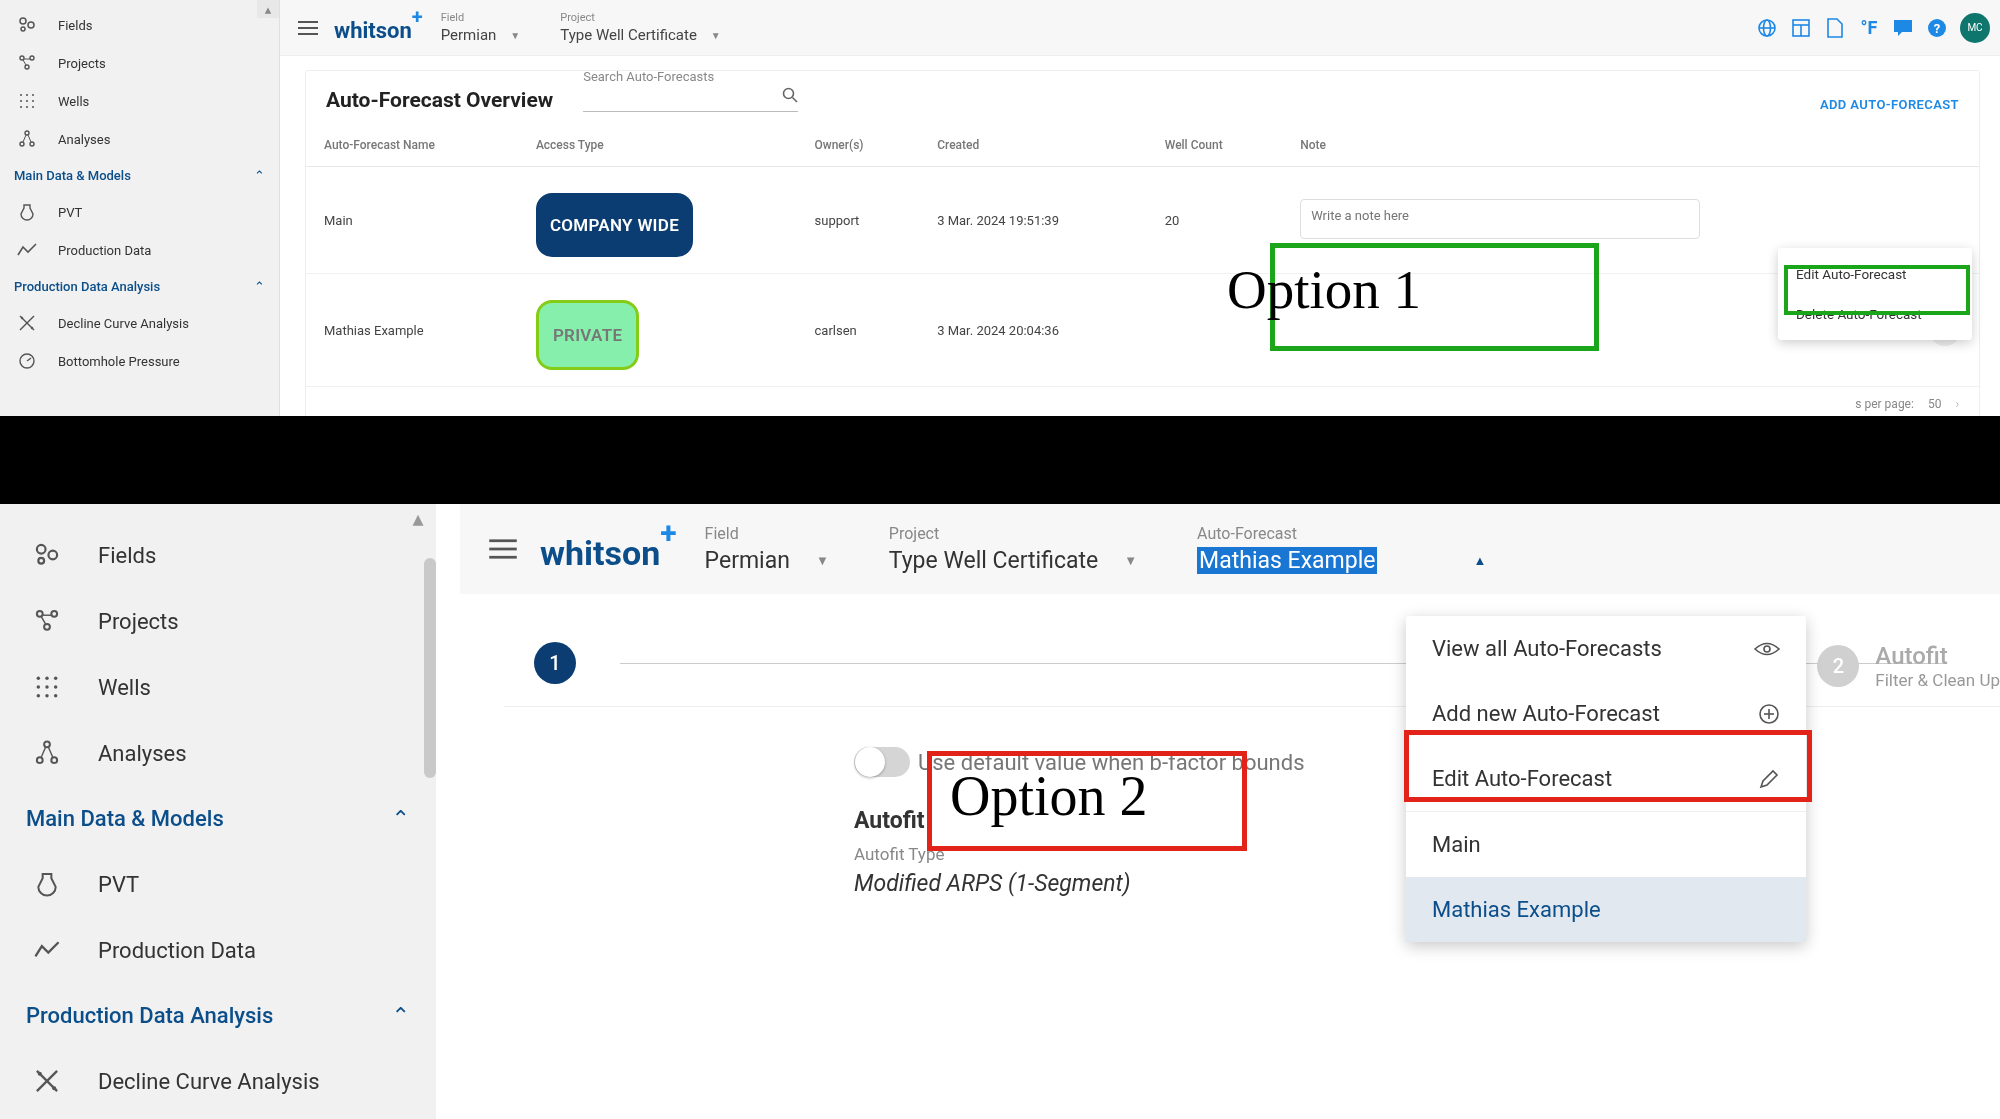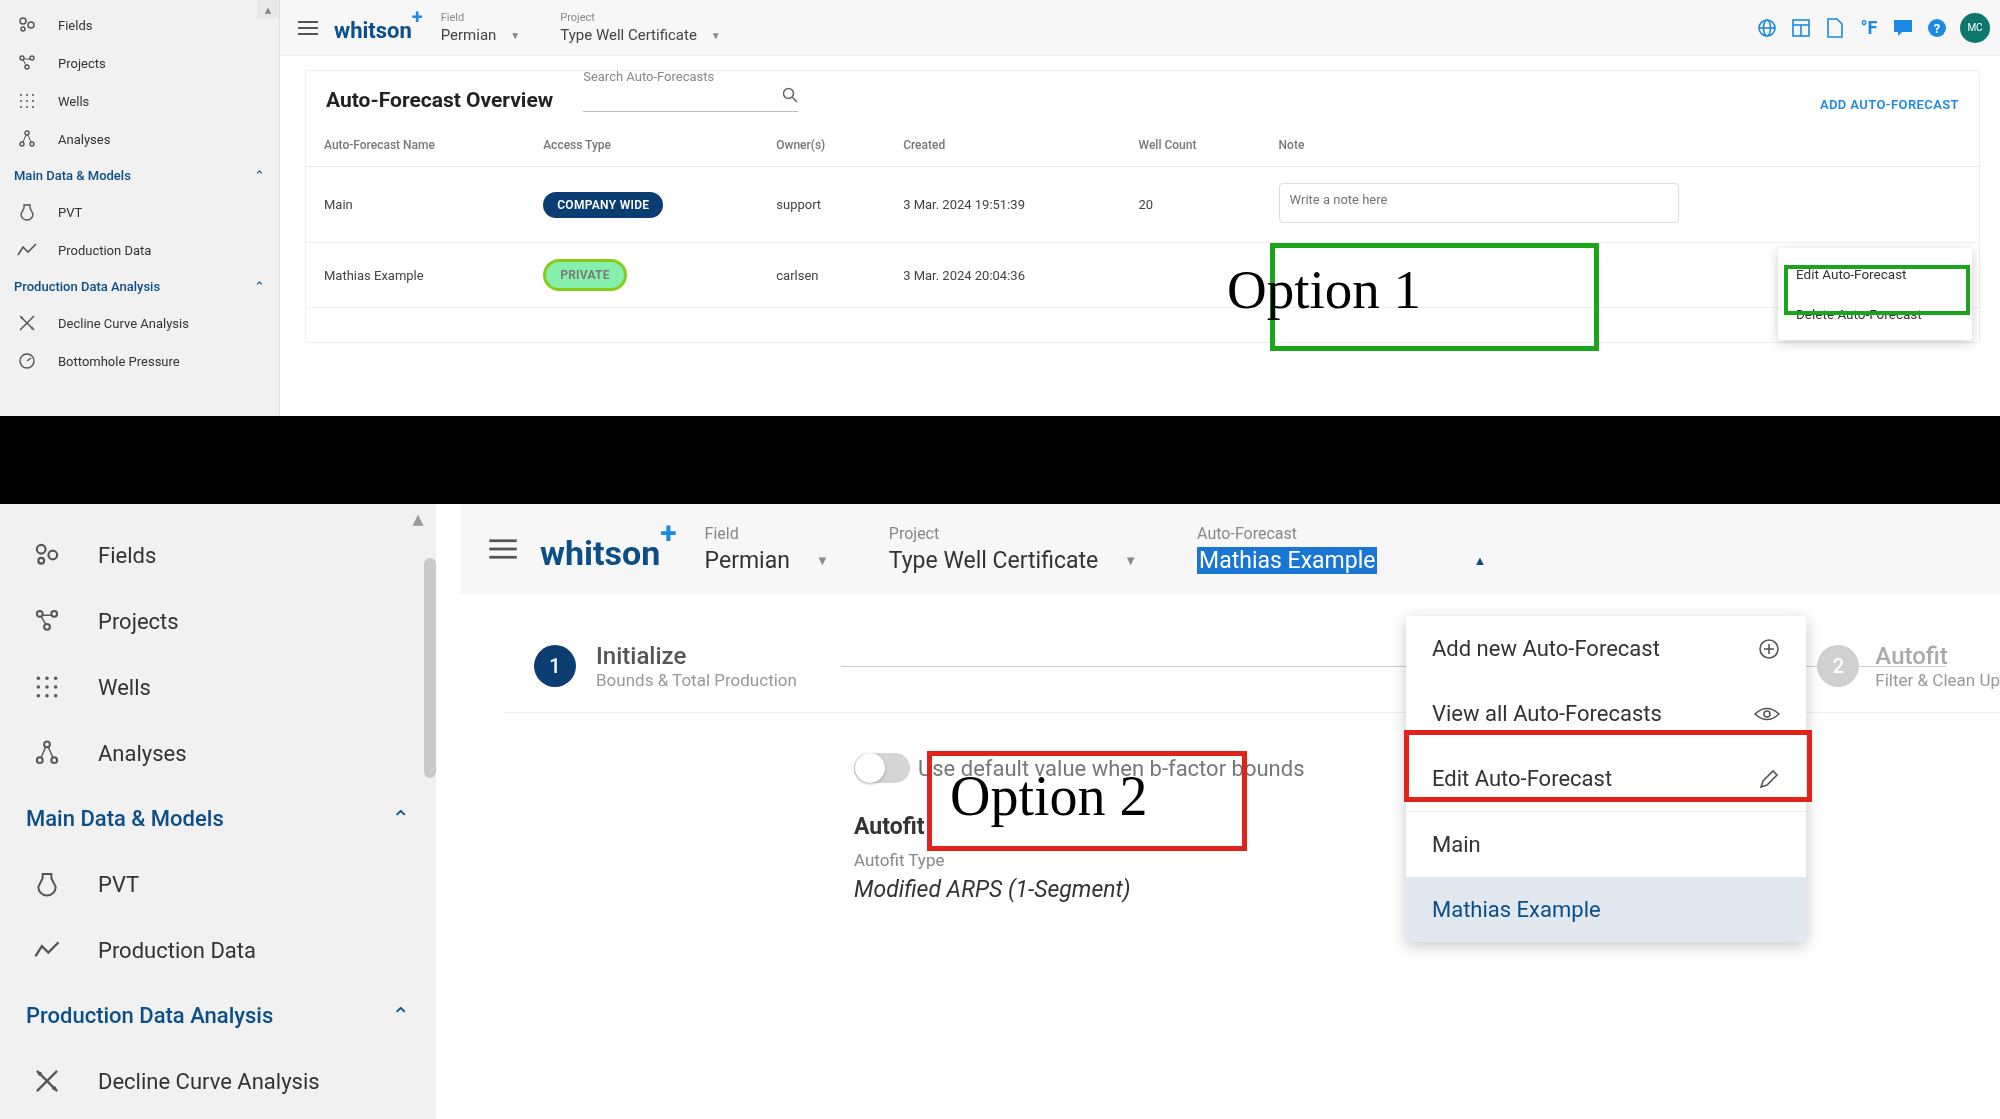--- a/index.html
+++ b/index.html
@@ -37,21 +37,21 @@
   .search-wrap { position:relative; width:215px; border-bottom:1px solid #bbb;}
   .search-wrap .slbl { font-size:13px; color:#888; position:absolute; top:-14px; }
   .search-wrap input { border:none; outline:none; width:100%; font-size:14px; padding:6px 24px 6px 0; background:transparent;}
   .search-wrap .mag { position:absolute; right:0; top:4px; color:#666;}
   .card-head .spacer2 { flex:1; }
   .add-link { color:#1e88e5; font-weight:600; font-size:13px; letter-spacing:0.4px; }
   
   table.data { width:100%; border-collapse:collapse; font-size:13px; color:#444;}
   table.data th { text-align:left; font-weight:500; color:#777; font-size:12px; padding:14px 18px; border-bottom:1px solid #e8e8e8;}
   table.data td { padding:16px 18px; border-bottom:1px solid #f0f0f0; }
-  .badge { display:inline-block; padding:6px 14px; border-radius:16px; font-size:12px; font-weight:600; letter-spacing:0.3px;}
+  .badge { display:inline-block; padding:22px 14px; border-radius:16px; font-size:17px; font-weight:600; letter-spacing:0.3px;margin-top:10px;}
   .badge.company { background:#0b3d73; color:#fff; }
   .badge.private { background:#86efac; color:#777; border:3px solid #84cc16; }
   .note-input { width:400px; height:40px; border:1px solid #ddd; border-radius:4px; padding:8px 10px; font-size:13px; color:#999; resize:none;}
   .dots-btn { width:32px; height:32px; border-radius:50%; background:#eee; display:flex; align-items:center; justify-content:center; color:#555;}
   
   .footer-row { display:flex; justify-content:flex-end; align-items:center; padding:10px 20px; font-size:12px; color:#888; gap:14px; position:relative;}
   
   
   .menu-top { position:absolute; right:28px; top:248px; width:194px; background:#fff; box-shadow:0 3px 12px rgba(0,0,0,0.2); border-radius:3px; padding:6px 0; z-index:20;}
   .menu-top .mi { padding:12px 18px; font-size:13.5px; color:#333; }
@@ -464,24 +464,20 @@
       <span class="val">
           <span class="txt">Mathias Example</span>
           <span style="font-size:13px;color:#0b4e8a;margin-left:70px;">▲</span>
         </span>
     </div>
   </div>
 
   <div class="card2">
     <div class="step-row" style="position:relative;">
       <div class="step-badge active">1</div>
-      <div class="step-txt">
-        <div class="t1">Initialize</div>
-        <div class="t2">Bounds &amp; Total Production</div>
-      </div>
       <div class="sep"></div>
       <div class="step2">
         <div class="step-badge inactive">2</div>
         <div class="step-txt">
           <div class="t1" style="color:#aaa;">Autofit</div>
           <div class="t2">Filter &amp; Clean Up</div>
         </div>
       </div>
     </div>
     <div class="toggle-row">
@@ -495,39 +491,39 @@
       <div class="sub">Autofit Type</div>
       <div class="val">
         <span>Modified ARPS (1-Segment)</span>
         <span style="font-size:14px;color:#888;">▼</span>
       </div>
     </div>
   </div>
 
   <div class="menu-bot">
     <div class="mi2">
+      <span>View all Auto-Forecasts</span>
+      <span>
+          <svg width="26" height="18" viewBox="0 0 26 18">
+            <path d="M1 9 Q13 -2 25 9 Q13 20 1 9 Z" fill="none" stroke="#555" stroke-width="1.6"></path>
+            <circle cx="13" cy="9" r="3" fill="none" stroke="#555" stroke-width="1.6"></circle>
+          </svg>
+        </span>
+    </div>
+    <div class="mi2">
       <span>Add new Auto-Forecast</span>
       <span>
           <svg width="22" height="22" viewBox="0 0 22 22">
             <circle cx="11" cy="11" r="9" fill="none" stroke="#555" stroke-width="1.6"></circle>
             <line x1="11" y1="6" x2="11" y2="16" stroke="#555" stroke-width="1.6"></line>
             <line x1="6" y1="11" x2="16" y2="11" stroke="#555" stroke-width="1.6"></line>
           </svg>
         </span>
     </div>
     <div class="mi2">
-      <span>View all Auto-Forecasts</span>
-      <span>
-          <svg width="26" height="18" viewBox="0 0 26 18">
-            <path d="M1 9 Q13 -2 25 9 Q13 20 1 9 Z" fill="none" stroke="#555" stroke-width="1.6"></path>
-            <circle cx="13" cy="9" r="3" fill="none" stroke="#555" stroke-width="1.6"></circle>
-          </svg>
-        </span>
-    </div>
-    <div class="mi2">
       <span>Edit Auto-Forecast</span>
       <span>
           <svg width="22" height="22" viewBox="0 0 22 22">
             <path d="M3 19 l2 -6 10 -10 4 4 -10 10 z" fill="none" stroke="#555" stroke-width="1.6"></path>
           </svg>
         </span>
     </div>
     <div class="divider"></div>
     <div class="mi2">
         <span>Main</span>

